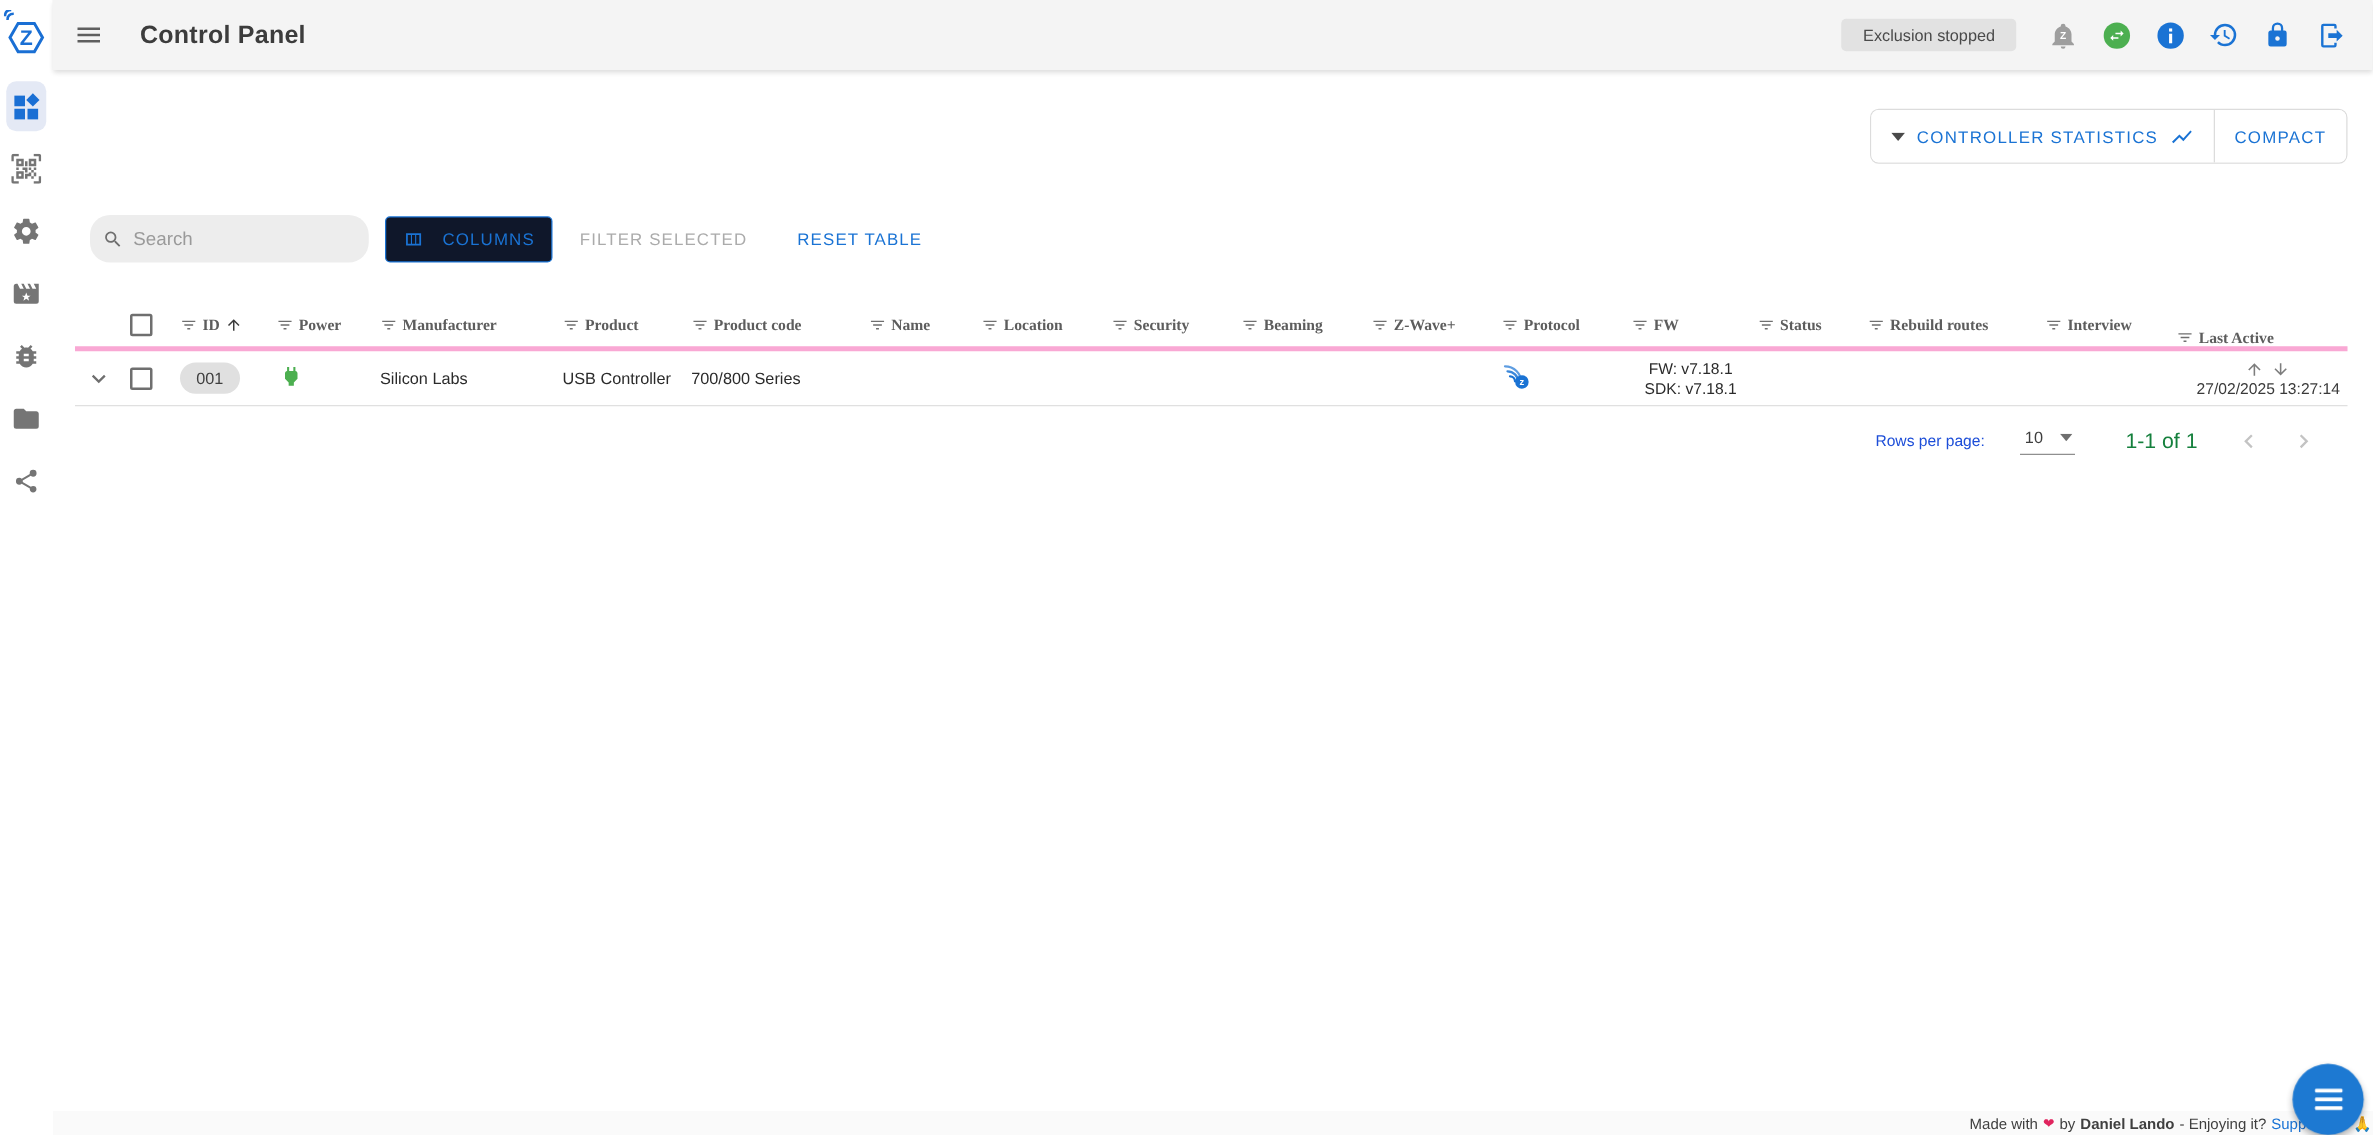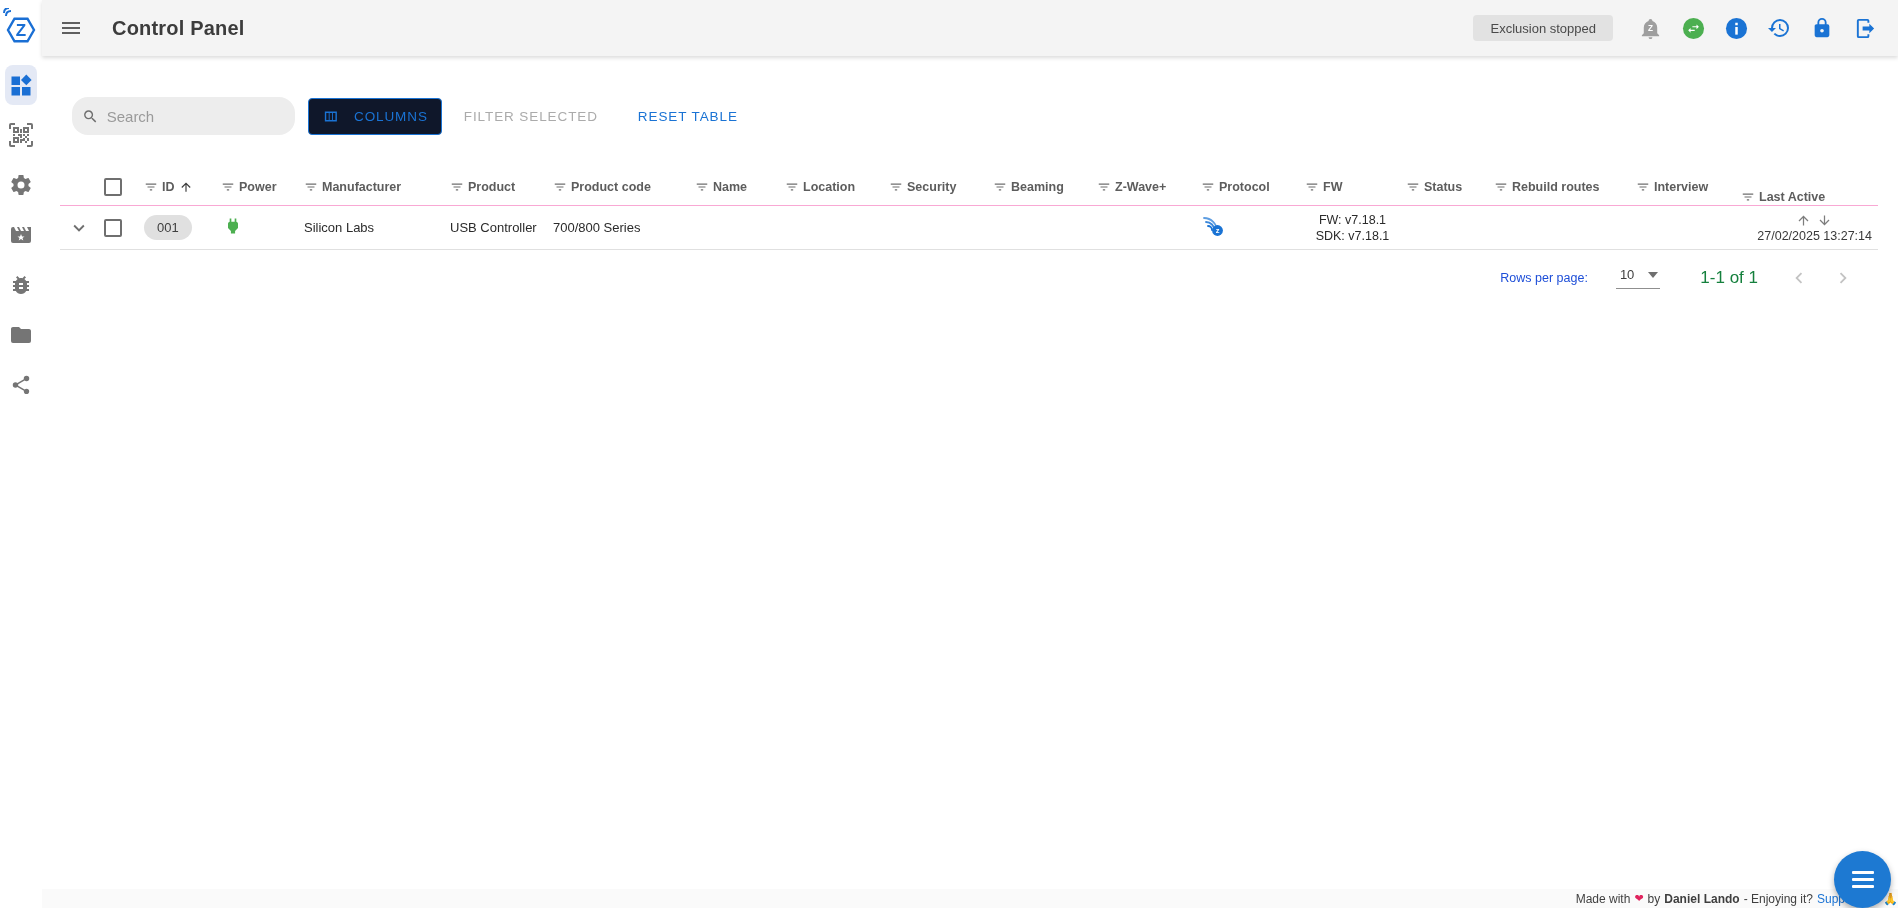--- a/index.html
+++ b/index.html
@@ -38,21 +38,21 @@
   .search-box input::placeholder { color:#9a9a9a; }
   .btn-outlined { margin-left:13px; height:37px; display:flex; align-items:center; gap:15px; padding:0 13px; background:#0f172a;
      border:1px solid #1a73d4; border-radius:4px; color:#1a73d4; font-size:13.5px; font-weight:500; letter-spacing:.9px; cursor:pointer; font-family:inherit; }
   .btn-text { height:37px; border:none; background:transparent; padding:0 14px; font-size:13.5px; font-weight:500; letter-spacing:.9px; cursor:pointer; font-family:inherit; }
   .btn-text.disabled { color:#ababab; margin-left:8px; cursor:default; }
   .btn-text.blue { color:#1a73d4; margin-left:12px; }
 
   
   .table { margin:33px 20px 0 18px; }
   .tr { display:flex; align-items:center; }
-  .thead { height:38px; border-bottom:1px solid #f9a8d4; }
+  .thead { height:38px; border-bottom:4px solid #f9a8d4;font-family:Liberation Serif, serif; }
   .trow { height:44px; border-bottom:1px solid #e0e0e0; }
   .th { display:flex; align-items:center; gap:4px; font-size:12.5px; font-weight:700; color:#5d5d5d; padding-right:6px; }
   .td { font-size:13px; color:#2b2b2b; padding-right:6px; }
   .w-exp{width:44px; display:flex; justify-content:center;}
   .w-chk{width:40px; display:flex; align-items:center;}
   .w-id{width:77px}.w-power{width:83px}.w-manu{width:146px}.w-prod{width:103px}.w-pcode{width:142px}
   .w-name{width:90px}.w-loc{width:104px}.w-sec{width:104px}.w-beam{width:104px}.w-zw{width:104px}
   .w-proto{width:104px}.w-fw{width:101px}.w-status{width:88px}.w-rebuild{width:142px}.w-interview{width:105px}
   .w-last{flex:1; justify-content:flex-end; display:flex;}
   .checkbox { width:18px; height:18px; border:2px solid #6f6f6f; border-radius:2px; background:#fff; cursor:pointer; }
@@ -176,20 +176,37 @@
   </div>
   <div class="side-item">
     <svg width="22" height="22" viewBox="0 0 24 24">
       <path d="M18,16.08C17.24,16.08 16.56,16.38 16.04,16.85L8.91,12.7C8.96,12.47 9,12.24 9,12C9,11.76 8.96,11.53 8.91,11.3L15.96,7.19C16.5,7.69 17.21,8 18,8A3,3 0 0,0 21,5A3,3 0 0,0 18,2A3,3 0 0,0 15,5C15,5.24 15.04,5.47 15.09,5.7L8.04,9.81C7.5,9.31 6.79,9 6,9A3,3 0 0,0 3,12A3,3 0 0,0 6,15C6.79,15 7.5,14.69 8.04,14.19L15.16,18.34C15.11,18.55 15.08,18.77 15.08,19C15.08,20.61 16.39,21.91 18,21.91C19.61,21.91 20.92,20.61 20.92,19A2.92,2.92 0 0,0 18,16.08Z"></path>
     </svg>
   </div>
 </nav>
 
 <main class="main">
 
+  <div class="stats-row">
+    <div class="btn-group">
+      <button class="gbtn">
+        <svg width="11" height="7" viewBox="0 0 10 6">
+            <path d="M0,0H10L5,6Z" fill="#4a4a4a"></path>
+          </svg>
+        <span>CONTROLLER STATISTICS</span>
+        <svg width="19" height="19" viewBox="0 0 24 24">
+            <path fill="#1a73d4" d="M3.5,18.5L9.5,12.5L13.5,16.5L22,6.92L20.59,5.5L13.5,13.5L9.5,9.5L2,17L3.5,18.5Z"></path>
+          </svg>
+      </button>
+      <div class="divider"></div>
+      <button class="gbtn">
+        <span>COMPACT</span>
+      </button>
+    </div>
+  </div>
 
   <div class="controls-row">
     <div class="search-box">
       <svg width="19" height="19" viewBox="0 0 24 24">
         <path fill="#6f6f6f" d="M9.5,3A6.5,6.5 0 0,1 16,9.5C16,11.11 15.41,12.59 14.44,13.73L14.71,14H15.5L20.5,19L19,20.5L14,15.5V14.71L13.73,14.44C12.59,15.41 11.11,16 9.5,16A6.5,6.5 0 0,1 3,9.5A6.5,6.5 0 0,1 9.5,3M9.5,5C7,5 5,7 5,9.5C5,12 7,14 9.5,14C12,14 14,12 14,9.5C14,7 12,5 9.5,5Z"></path>
       </svg>
       <input type="text" placeholder="Search" style="">
     </div>
     <button class="btn-outlined">
       <svg width="17" height="17" viewBox="0 0 24 24">

